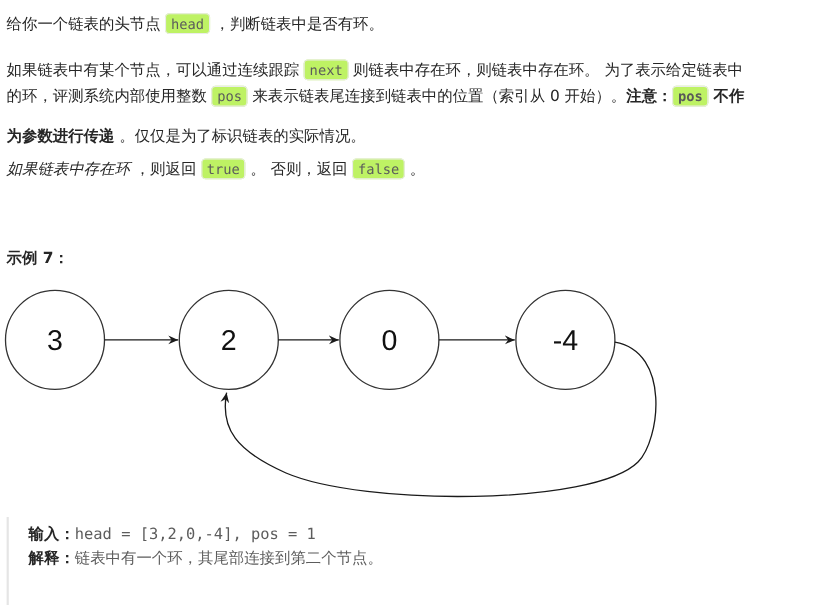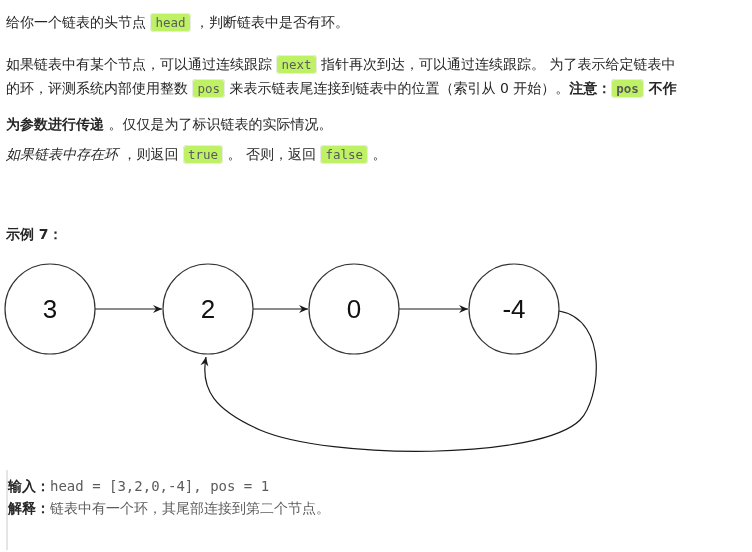--- a/index.html
+++ b/index.html
@@ -13,33 +13,33 @@
     font-family: "DejaVu Sans Mono", "Liberation Mono", monospace;
     font-size: 12.5px; color: #5c5c5c;
     background: #bef264; border: 1px solid #ebebeb; border-radius: 4px;
     padding: 1px 4px;
   }
   b code { font-weight: bold; color: #595959; }
   .h { position: absolute; left: 6px; top: 226px; font-weight: bold; font-size: 14px; }
   svg.diagram { position: absolute; left: 0; top: 256px; }
   .example {
     position: absolute; left: 6px; top: 470px; width: 740px; height: 80px;
-    border-left: 2px solid #e5e5e5; box-sizing: border-box;
+    border-left: 2px solid #e5e5e5; padding-left: 18px; box-sizing: border-box;
   }
   .ex-line { line-height: 22px; font-size: 14px; white-space: nowrap; }
   .ex-label { font-weight: bold; color: #262626; }
   .ex-mono { font-family: "DejaVu Sans Mono", "Liberation Mono", monospace; color: #5c5c5c; font-size: 14px; }
   .ex-text { color: #5c5c5c; font-family: Liberation Serif, serif; }
 </style>
 </head>
 <body>
 
 <p class="p" style="top:10px;"><span>给你一个链表的头节点 </span><code>head</code><span> ，判断链表中是否有环。</span></p>
 
-<div class="p" style="top:52px;"><span>如果链表中有某个节点，可以通过连续跟踪 </span><code>next</code><span> 指针再次到达，可以通过连续跟踪。 为了表示给定链表中</span></div>
+<div class="p" style="top:52px;"><span>如果链表中有某个节点，可以通过连续跟踪 </span><code>next</code><span> 则链表中存在环，则链表中存在环。 为了表示给定链表中</span></div>
 <div class="p" style="top:76px;"><span>的环，评测系统内部使用整数 </span><code>pos</code><span> 来表示链表尾连接到链表中的位置（索引从 0 开始）。</span><b><span>注意：</span><code>pos</code><span> 不作</span></b></div>
 <div class="p" style="top:112px;"><b>为参数进行传递</b><span> 。仅仅是为了标识链表的实际情况。</span></div>
 
 <p class="p" style="top:142px;"><i>如果链表中存在环</i><span> ，则返回 </span><code>true</code><span> 。 否则，返回 </span><code>false</code><span> 。</span></p>
 
 <div class="h">示例 7：</div>
 
 <svg class="diagram" width="752" height="212" viewBox="0 256 752 212">
   <defs>
     <marker id="arr" markerWidth="10" markerHeight="10" refX="9" refY="5" orient="auto" markerUnits="userSpaceOnUse">

